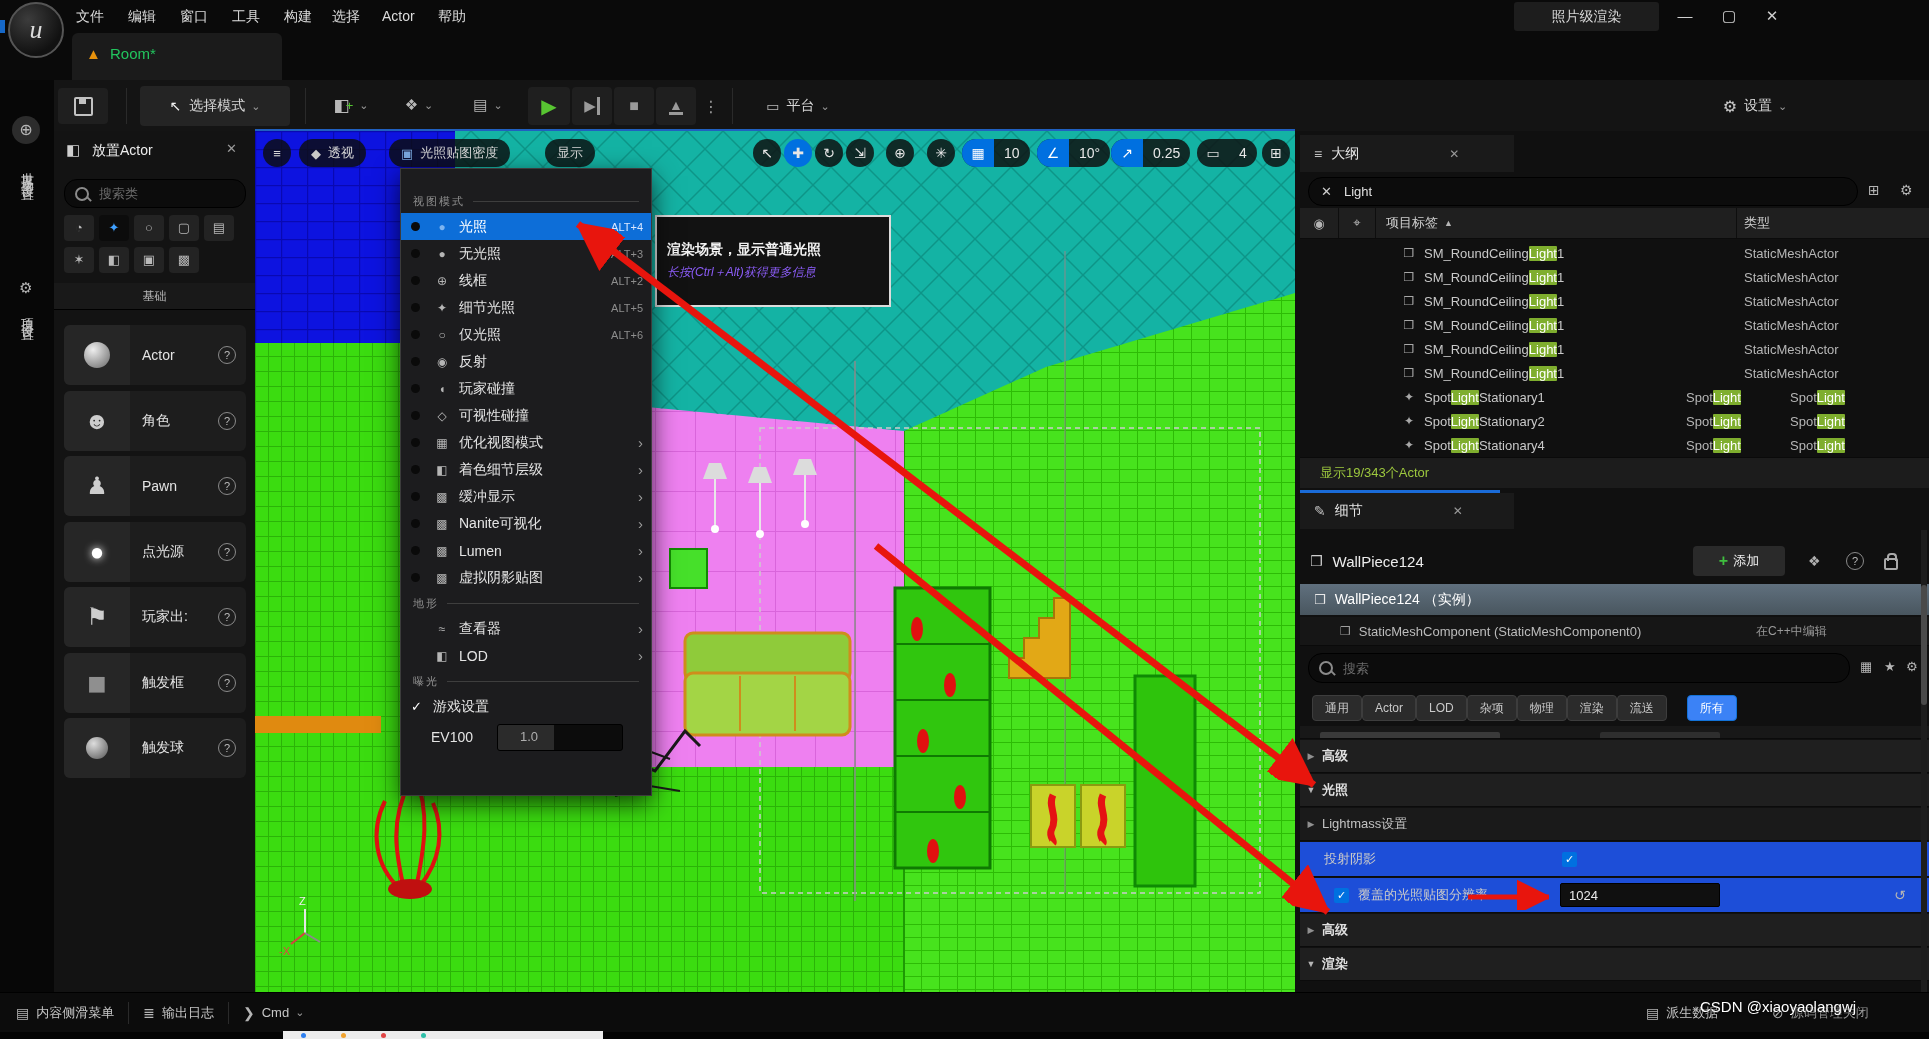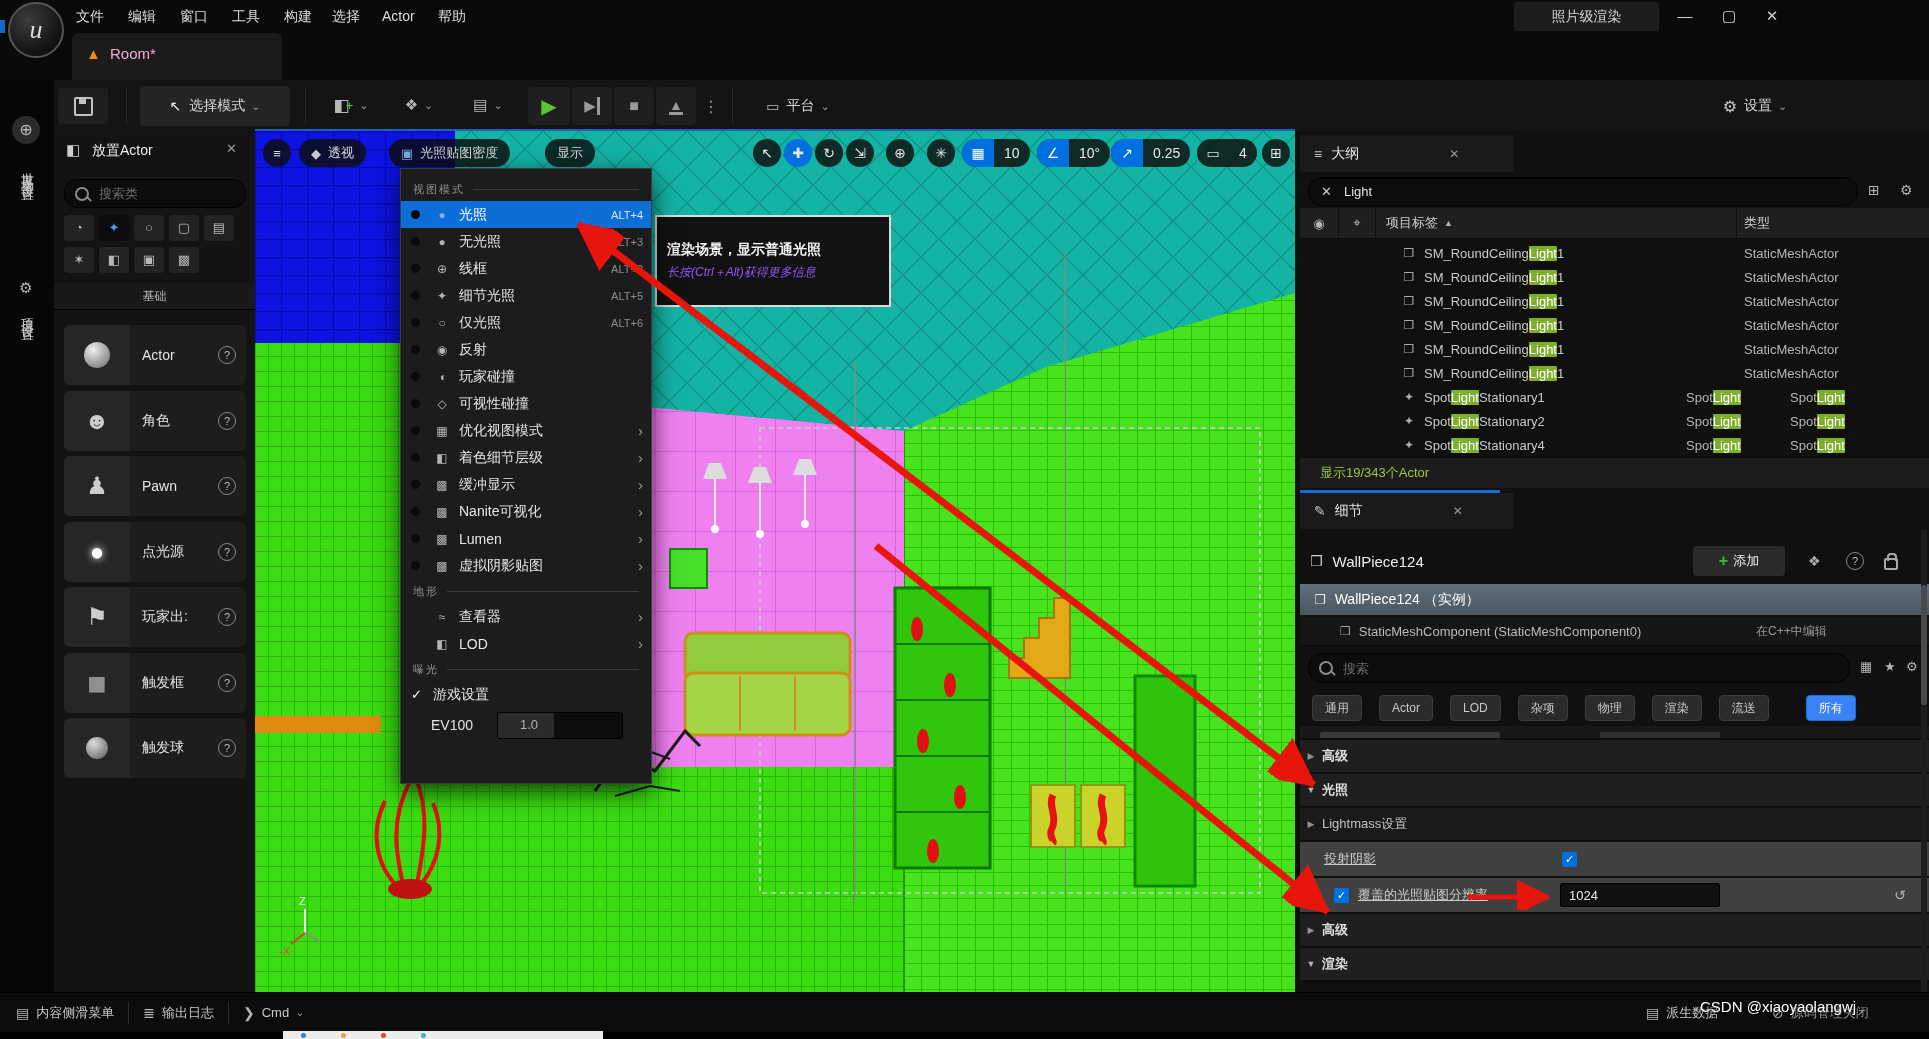--- a/index.html
+++ b/index.html
@@ -32,21 +32,21 @@
   .help{width:16px;height:16px;border:1px solid #8a8a8a;border-radius:50%;color:#b9b9b9;font-size:11px;text-align:center;line-height:16px;margin-right:10px;}
   
   .vp-pill{height:28px;background:rgba(12,14,14,.82);border-radius:14px;display:flex;align-items:center;color:#d8d8d8;font-size:13px;padding:0 12px;}
   .tool{width:28px;height:28px;background:rgba(14,18,18,.85);border-radius:14px;color:#e6e6e6;display:flex;align-items:center;justify-content:center;font-size:14px;}
   .tool.active{background:#0070e0;}
   .snap-pill{height:28px;background:rgba(14,18,18,.85);border-radius:14px;display:flex;align-items:center;overflow:hidden;}
   .snap-ico{width:32px;height:28px;background:#0070e0;color:#fff;display:flex;align-items:center;justify-content:center;font-size:14px;}
   .snap-ico.plain{background:transparent;color:#dcdcdc;}
   .snap-val{padding:0 10px;color:#e8e8e8;font-size:14px;}
   
-  .vmenu{left:400px;top:168px;width:250px;height:606px;background:#1c1c1e;border:1px solid #3c3c3c;box-shadow:0 8px 24px rgba(0,0,0,.7);z-index:30;padding-top:8px;}
+  .vmenu{left:400px;top:168px;width:250px;height:606px;background:#1c1c1e;border:1px solid #3c3c3c;box-shadow:0 8px 24px rgba(0,0,0,.7);z-index:30;padding-top:20px;}
   .vm-head{display:flex;align-items:center;height:24px;padding:0 12px;color:#8f8f8f;font-size:11px;letter-spacing:2px;}
   .vm-head .line{flex:1;height:1px;background:#3e3e3e;margin-left:8px;}
   .vm-row{display:flex;align-items:center;height:27px;padding:0 8px 0 10px;}
   .vm-row.sel{background:#0d6ed8;}
   .vm-dot{width:9px;height:9px;border-radius:50%;background:#0a0a0a;margin-right:11px;flex:0 0 auto;}
   .vm-ico{width:22px;color:#b5b5b5;font-size:12px;flex:0 0 auto;text-align:center;}
   .vm-label{flex:1;font-size:14px;color:#e4e4e4;padding-left:6px;}
   .vm-row.sel .vm-label{color:#fff;}
   .vm-short{font-size:11px;color:#8d8d8d;}
   .vm-row.sel .vm-short{color:#d9e7ff;}
@@ -65,21 +65,21 @@
   .o-name{position:absolute;left:124px;white-space:nowrap;}
   .o-type{position:absolute;left:444px;color:#b6b6b6;white-space:nowrap;}
   .o-type2{position:absolute;left:490px;color:#b6b6b6;white-space:nowrap;}
   .o-typeA{position:absolute;left:386px;color:#b6b6b6;white-space:nowrap;}
   .hl{background:#7fae2e;color:#fff;border-radius:1px;}
   .o-footer{left:1300px;top:457px;width:629px;height:30px;background:#1c1c1c;display:flex;align-items:center;color:#9dc83e;font-size:13px;border-top:1px solid #0a0a0a;}
   
   .d-row{left:1300px;width:629px;position:absolute;border-bottom:1px solid #0b0b0b;display:flex;align-items:center;}
   .d-sec{background:#1f1f1f;font-size:13px;font-weight:bold;color:#e0e0e0;}
   .d-sub{background:#1a1a1a;font-size:13px;color:#c2c2c2;}
-  .d-prop{background:#404040;font-size:13px;color:#c9c9c9;text-decoration:underline;}
+  .d-prop{background:#1d4ed8;font-size:13px;color:#c9c9c9;}
   .tri{font-size:9px;color:#909090;width:22px;text-align:center;}
   .cbox{width:15px;height:15px;background:#0070e0;border-radius:2px;color:#fff;font-size:11px;text-align:center;line-height:15px;}
   .ftab{height:24px;padding:0 12px;background:#2b2b2b;border:1px solid #3d3d3d;border-radius:4px;font-size:12px;color:#c9c9c9;display:flex;align-items:center;}
   .ftab.active{background:#3b82f6;border-color:#1272d8;color:#fff;margin-left:20px;}
   
   .statusbar{left:0;top:992px;width:1929px;height:39px;background:#0c0c0c;border-top:1px solid #000;display:flex;align-items:center;font-size:13px;color:#c6c6c6;}
   .sb-item{display:flex;align-items:center;}
   .sb-ico{margin-right:7px;color:#b5b5b5;font-size:14px;}
   .console{width:338px;height:24px;background:#1a1a1a;border:1px solid #060606;border-radius:12px;color:#d0d0d0;font-size:12px;padding:0 12px;outline:none;}
   .console::placeholder{color:#6e6e6e;}
@@ -108,21 +108,21 @@
   <span class="r menu-item" style="left:424px;">帮助</span>
   <div class="r photo-btn" style="left:1514px;top:2px;width:145px;height:29px;">照片级渲染</div>
   <div class="r winbtn" style="left:1668px;top:2px;">—</div>
   <div class="r winbtn" style="left:1712px;top:2px;">▢</div>
   <div class="r winbtn" style="left:1755px;top:2px;">✕</div>
 </div>
 
 <div class="r tabrow">
   <div class="r level-tab" style="left:72px;top:0;width:210px;height:47px;">
     <span class="r" style="left:14px;top:12px;color:#e8920c;font-size:15px;">▲</span>
-    <span class="r" style="left:38px;top:12px;font-size:15px;color:#f9a8d4;">Room*</span>
+    <span class="r" style="left:38px;top:12px;font-size:15px;color:#22c55e;">Room*</span>
   </div>
 </div>
 <div class="r" style="left:8px;top:2px;width:52px;height:52px;border-radius:50%;background:radial-gradient(circle at 35% 30%,#3c3c3c,#111 70%);border:2px solid #555;z-index:5;display:flex;align-items:center;justify-content:center;">
   <span style="font-family:'Liberation Serif','DejaVu Serif',serif;font-size:26px;color:#dcdcdc;font-style:italic;">u</span>
 </div>
 
 <div class="r toolbar">
   <div class="r tbtn" style="left:58px;top:8px;width:50px;height:36px;">
       <span class="floppy"></span>
     </div>
@@ -641,21 +641,21 @@
   <span style="font-size:13px;color:#bcbcbc;">StaticMeshComponent (StaticMeshComponent0)</span>
   <span style="position:absolute;left:456px;font-size:12px;color:#9a9a9a;">在C++中编辑</span>
 </div>
 <div class="r search row" style="left:1308px;top:653px;width:540px;height:28px;border-radius:14px;">
   <span class="mag"></span>
   <input class="searchbox" placeholder="搜索" style="">
 </div>
 <span class="r" style="left:1860px;top:659px;color:#b5b5b5;font-size:13px;">▦</span>
 <span class="r" style="left:1884px;top:659px;color:#b5b5b5;font-size:13px;">★</span>
 <span class="r" style="left:1906px;top:659px;color:#b5b5b5;font-size:13px;">⚙</span>
-<div class="r row" style="left:1312px;top:695px;gap:17px;">
+<div class="r row" style="left:1312px;top:695px;gap:0;">
   <div class="ftab">通用</div>
   <div class="ftab">Actor</div>
   <div class="ftab">LOD</div>
   <div class="ftab">杂项</div>
   <div class="ftab">物理</div>
   <div class="ftab">渲染</div>
   <div class="ftab">流送</div>
   <div class="ftab active">所有</div>
 </div>
 

